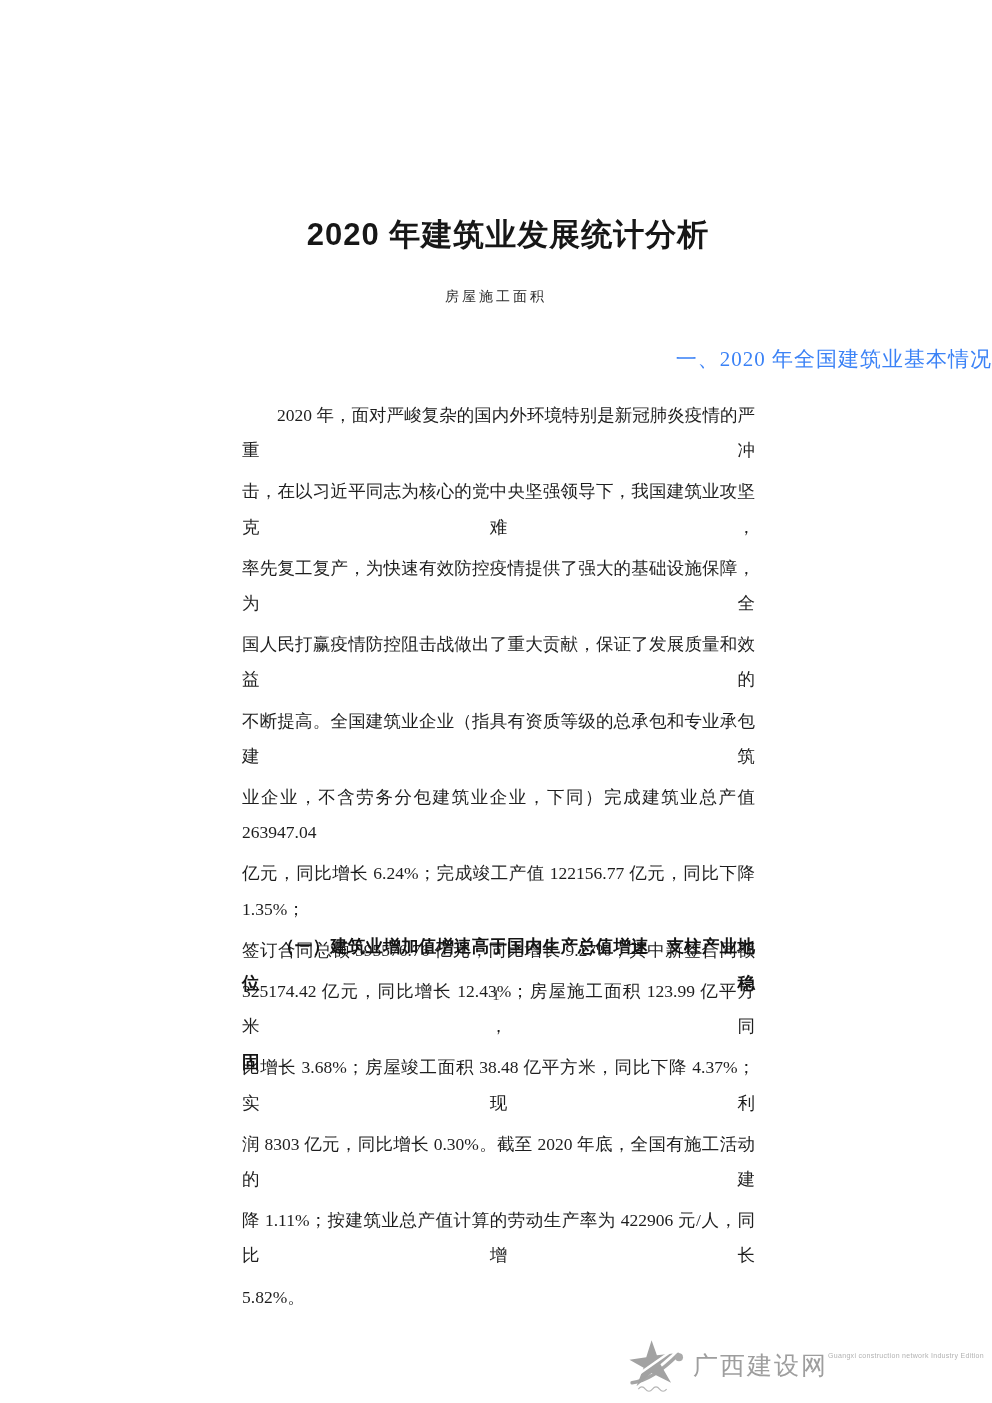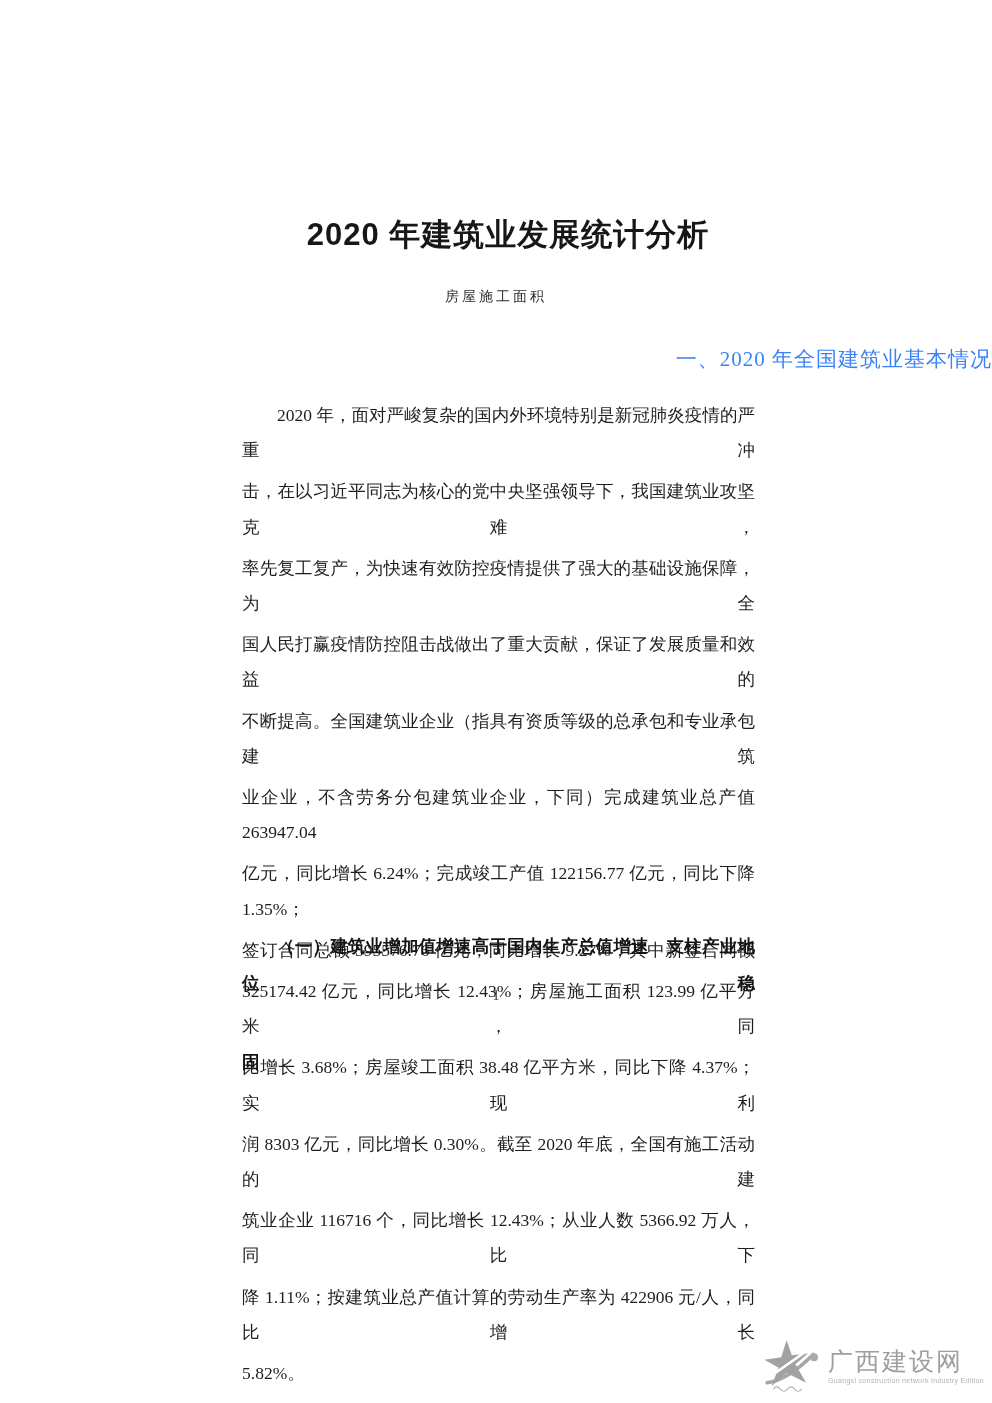--- a/index.html
+++ b/index.html
@@ -80,21 +80,21 @@
   }
 
   .watermark {
     position: absolute;
     right: 8px; bottom: 8px;
     display: flex;
     align-items: center;
     gap: 6px;
   }
   .wm-logo { width: 62px; height: 58px; display: block; }
-  .wm-text { display: flex; flex-direction: column; align-items: flex-start; }
+  .wm-text { display: flex; flex-direction: row; align-items: flex-start; }
   .wm-name {
     font-size: 25px;
     letter-spacing: 2px;
     line-height: 1.15;
     color: #9e9e9e;
     white-space: nowrap;
   }
   .wm-sub {
     font-size: 7px;
     letter-spacing: 0.3px;
@@ -120,21 +120,20 @@
       <div class="line">击，在以习近平同志为核心的党中央坚强领导下，我国建筑业攻坚克难，</div>
       <div class="line">率先复工复产，为快速有效防控疫情提供了强大的基础设施保障，为全</div>
       <div class="line">国人民打赢疫情防控阻击战做出了重大贡献，保证了发展质量和效益的</div>
       <div class="line">不断提高。全国建筑业企业（指具有资质等级的总承包和专业承包建筑</div>
       <div class="line">业企业，不含劳务分包建筑业企业，下同）完成建筑业总产值 263947.04</div>
       <div class="line">亿元，同比增长 6.24%；完成竣工产值 122156.77 亿元，同比下降 1.35%；</div>
       <div class="line">签订合同总额 595576.76 亿元，同比增长 9.27%，其中新签合同额</div>
       <div class="line">325174.42 亿元，同比增长 12.43%；房屋施工面积 123.99 亿平方米，同</div>
       <div class="line">比增长 3.68%；房屋竣工面积 38.48 亿平方米，同比下降 4.37%；实现利</div>
       <div class="line">润 8303 亿元，同比增长 0.30%。截至 2020 年底，全国有施工活动的建</div>
-      <div class="line">筑业企业 116716 个，同比增长 12.43%；从业人数 5366.92 万人，同比下</div>
       <div class="line">降 1.11%；按建筑业总产值计算的劳动生产率为 422906 元/人，同比增长</div>
       <div class="line last">5.82%。</div>
     </div>
 
   <div class="sub-heading">
 
   <div class="line">（一）建筑业增加值增速高于国内生产总值增速　支柱产业地位稳</div>
       <div class="line last">固</div>
     </div>
 

